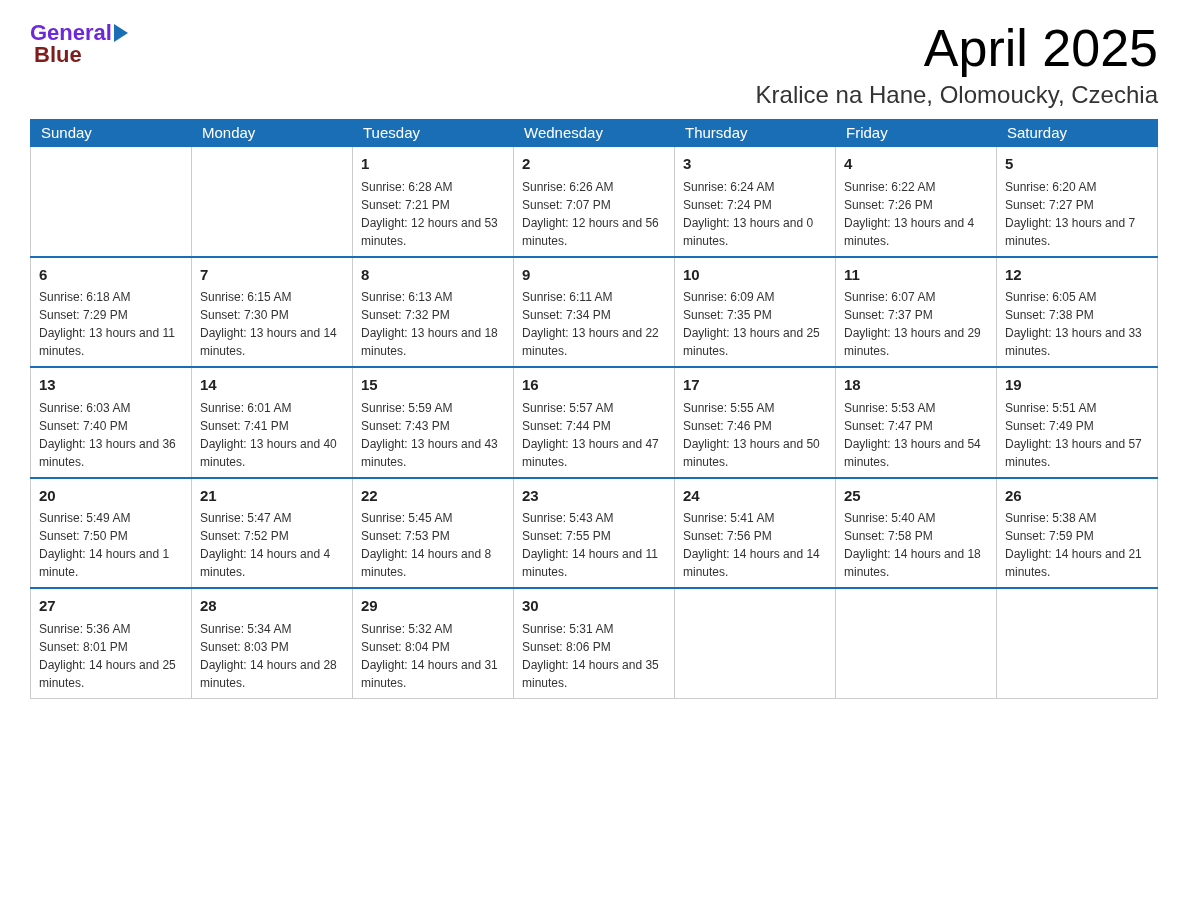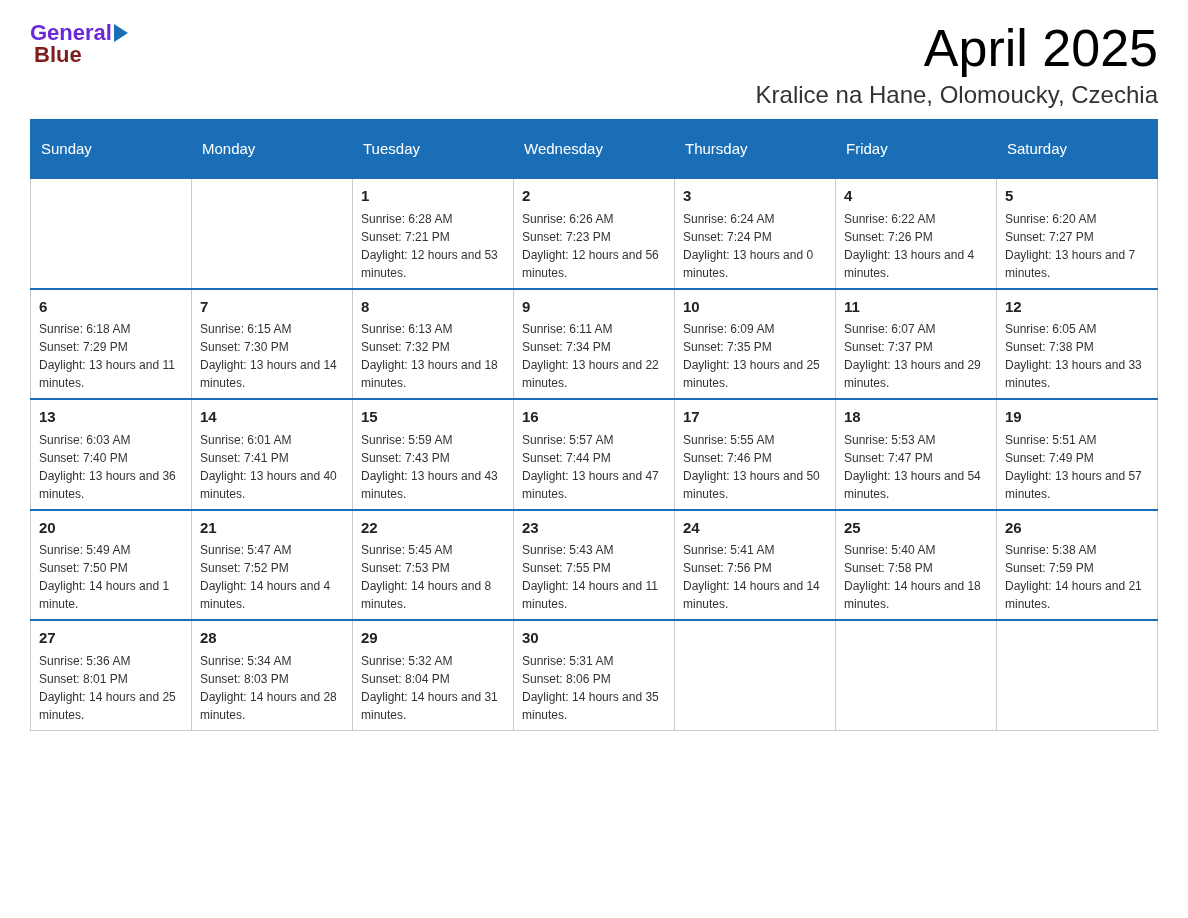--- a/index.html
+++ b/index.html
@@ -39,21 +39,21 @@
       width: 100%;
       border-collapse: collapse;
       margin-top: 10px;
     }
 
     .calendar-table th {
       background-color: #1a6eb5;
       color: #fff;
       font-size: 15px;
       font-weight: normal;
-      padding: 20px 10px;
+      padding: 4px 10px;
       text-align: left;
       border: 1px solid #1a6eb5;
     }
 
     .calendar-table td {
       border: 1px solid #ccc;
       vertical-align: top;
       padding: 6px 8px;
       width: 14.28%;
       min-height: 90px;
@@ -142,21 +142,21 @@
             <span class="day-number">1</span>
             <div>Sunrise: 6:28 AM</div>
             <div>Sunset: 7:21 PM</div>
             <div>Daylight: 12 hours and 53 minutes.</div>
           </div>
         </td>
         <td>
           <div class="cell-content">
             <span class="day-number">2</span>
             <div>Sunrise: 6:26 AM</div>
-            <div>Sunset: 7:23 PM</div>
+            <div>Sunset: 7:07 PM</div>
             <div>Daylight: 12 hours and 56 minutes.</div>
           </div>
         </td>
         <td>
           <div class="cell-content">
             <span class="day-number">3</span>
             <div>Sunrise: 6:24 AM</div>
             <div>Sunset: 7:24 PM</div>
             <div>Daylight: 13 hours and 0 minutes.</div>
           </div>

